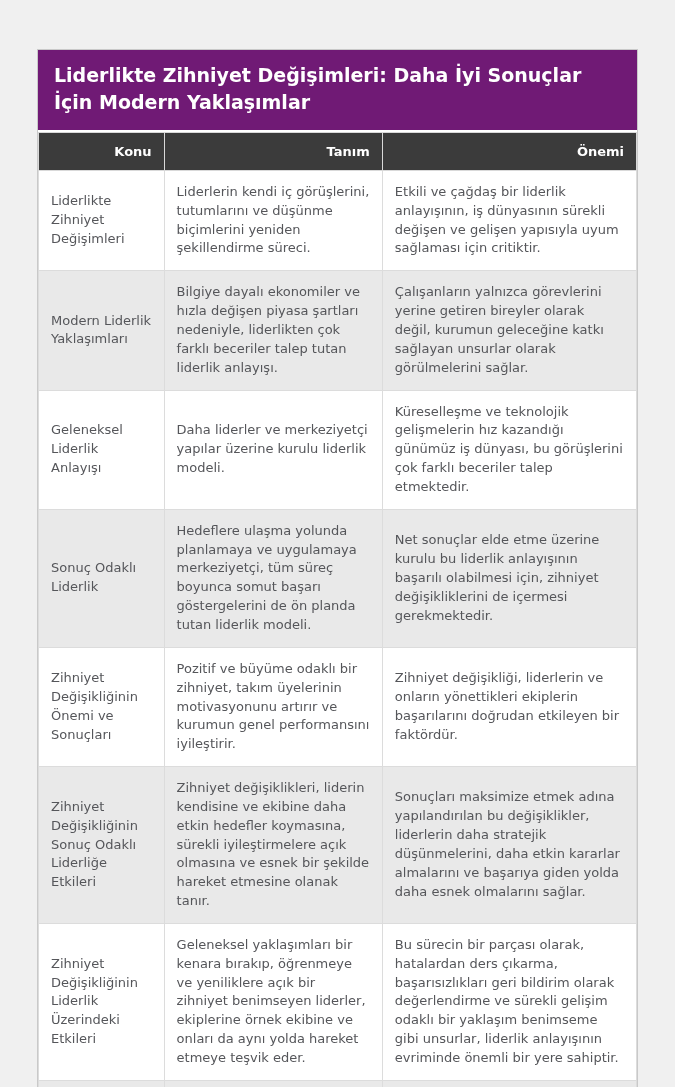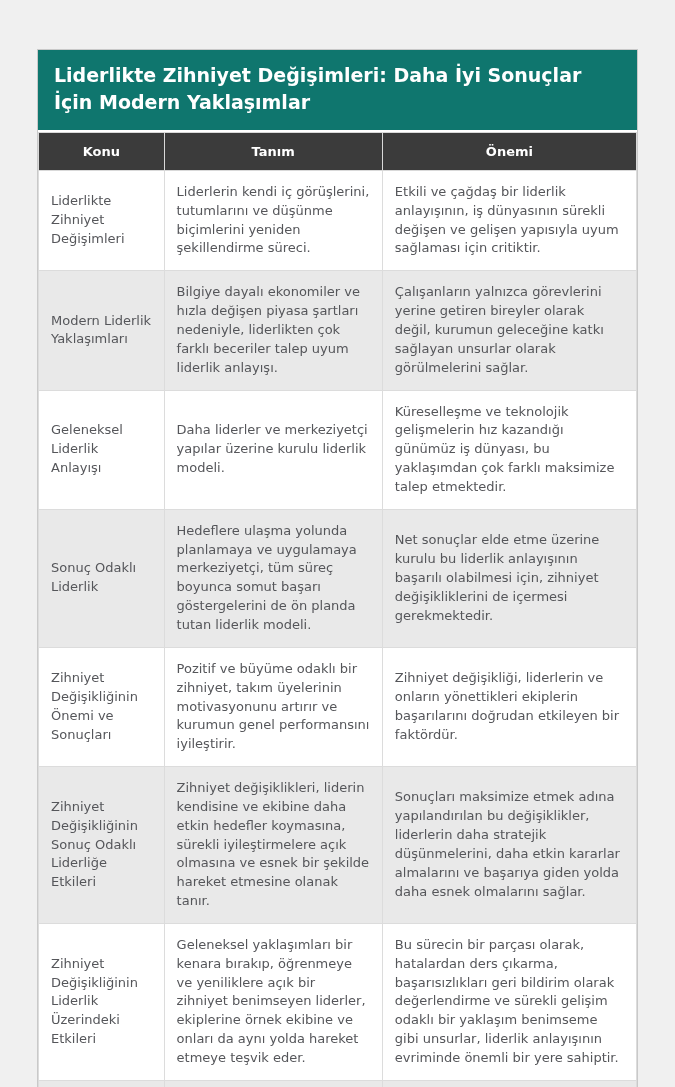--- a/index.html
+++ b/index.html
@@ -15,42 +15,42 @@
     box-sizing: border-box;
     padding-top: 49px;
   }
   .card {
     width: 599px;
     margin: 0 auto;
     background: #ffffff;
     border: 1px solid #c9c9c9;
   }
   .title-bar {
-    background: #0f766e;
+    background: #701a75;
     color: #ffffff;
     font-size: 19px;
     font-weight: 700;
     line-height: 1.42;
     padding: 12px 16px 14px 16px;
     border-bottom: 2px solid #ffffff;
   }
   table.content-table {
     width: 100%;
     border-collapse: collapse;
     table-layout: fixed;
   }
   col.c-konu  { width: 21%; }
   col.c-tanim { width: 36.5%; }
   col.c-onemi { width: 42.5%; }
   table.content-table th {
     background: #3b3b3b;
     color: #ffffff;
     font-size: 13px;
     font-weight: 700;
-    text-align: center;
+    text-align: right;
     padding: 11px 12px;
     border: 1px solid #d9d9d9;
   }
   table.content-table td {
     font-size: 13px;
     color: #55565a;
     line-height: 1.45;
     padding: 12px 12px;
     border: 1px solid #dcdcdc;
     vertical-align: middle;
@@ -80,27 +80,27 @@
         </tr>
       </thead>
       <tbody>
         <tr>
           <td>Liderlikte Zihniyet Değişimleri</td>
           <td>Liderlerin kendi iç görüşlerini, tutumlarını ve düşünme biçimlerini yeniden şekillendirme süreci.</td>
           <td>Etkili ve çağdaş bir liderlik anlayışının, iş dünyasının sürekli değişen ve gelişen yapısıyla uyum sağlaması için critiktir.</td>
         </tr>
         <tr>
           <td>Modern Liderlik Yaklaşımları</td>
-          <td>Bilgiye dayalı ekonomiler ve hızla değişen piyasa şartları nedeniyle, liderlikten çok farklı beceriler talep uyum liderlik anlayışı.</td>
+          <td>Bilgiye dayalı ekonomiler ve hızla değişen piyasa şartları nedeniyle, liderlikten çok farklı beceriler talep tutan liderlik anlayışı.</td>
           <td>Çalışanların yalnızca görevlerini yerine getiren bireyler olarak değil, kurumun geleceğine katkı sağlayan unsurlar olarak görülmelerini sağlar.</td>
         </tr>
         <tr>
           <td>Geleneksel Liderlik Anlayışı</td>
           <td>Daha liderler ve merkeziyetçi yapılar üzerine kurulu liderlik modeli.</td>
-          <td>Küreselleşme ve teknolojik gelişmelerin hız kazandığı günümüz iş dünyası, bu yaklaşımdan çok farklı maksimize talep etmektedir.</td>
+          <td>Küreselleşme ve teknolojik gelişmelerin hız kazandığı günümüz iş dünyası, bu görüşlerini çok farklı beceriler talep etmektedir.</td>
         </tr>
         <tr>
           <td>Sonuç Odaklı Liderlik</td>
           <td>Hedeflere ulaşma yolunda planlamaya ve uygulamaya merkeziyetçi, tüm süreç boyunca somut başarı göstergelerini de ön planda tutan liderlik modeli.</td>
           <td>Net sonuçlar elde etme üzerine kurulu bu liderlik anlayışının başarılı olabilmesi için, zihniyet değişikliklerini de içermesi gerekmektedir.</td>
         </tr>
         <tr>
           <td>Zihniyet Değişikliğinin Önemi ve Sonuçları</td>
           <td>Pozitif ve büyüme odaklı bir zihniyet, takım üyelerinin motivasyonunu artırır ve kurumun genel performansını iyileştirir.</td>
           <td>Zihniyet değişikliği, liderlerin ve onların yönettikleri ekiplerin başarılarını doğrudan etkileyen bir faktördür.</td>

